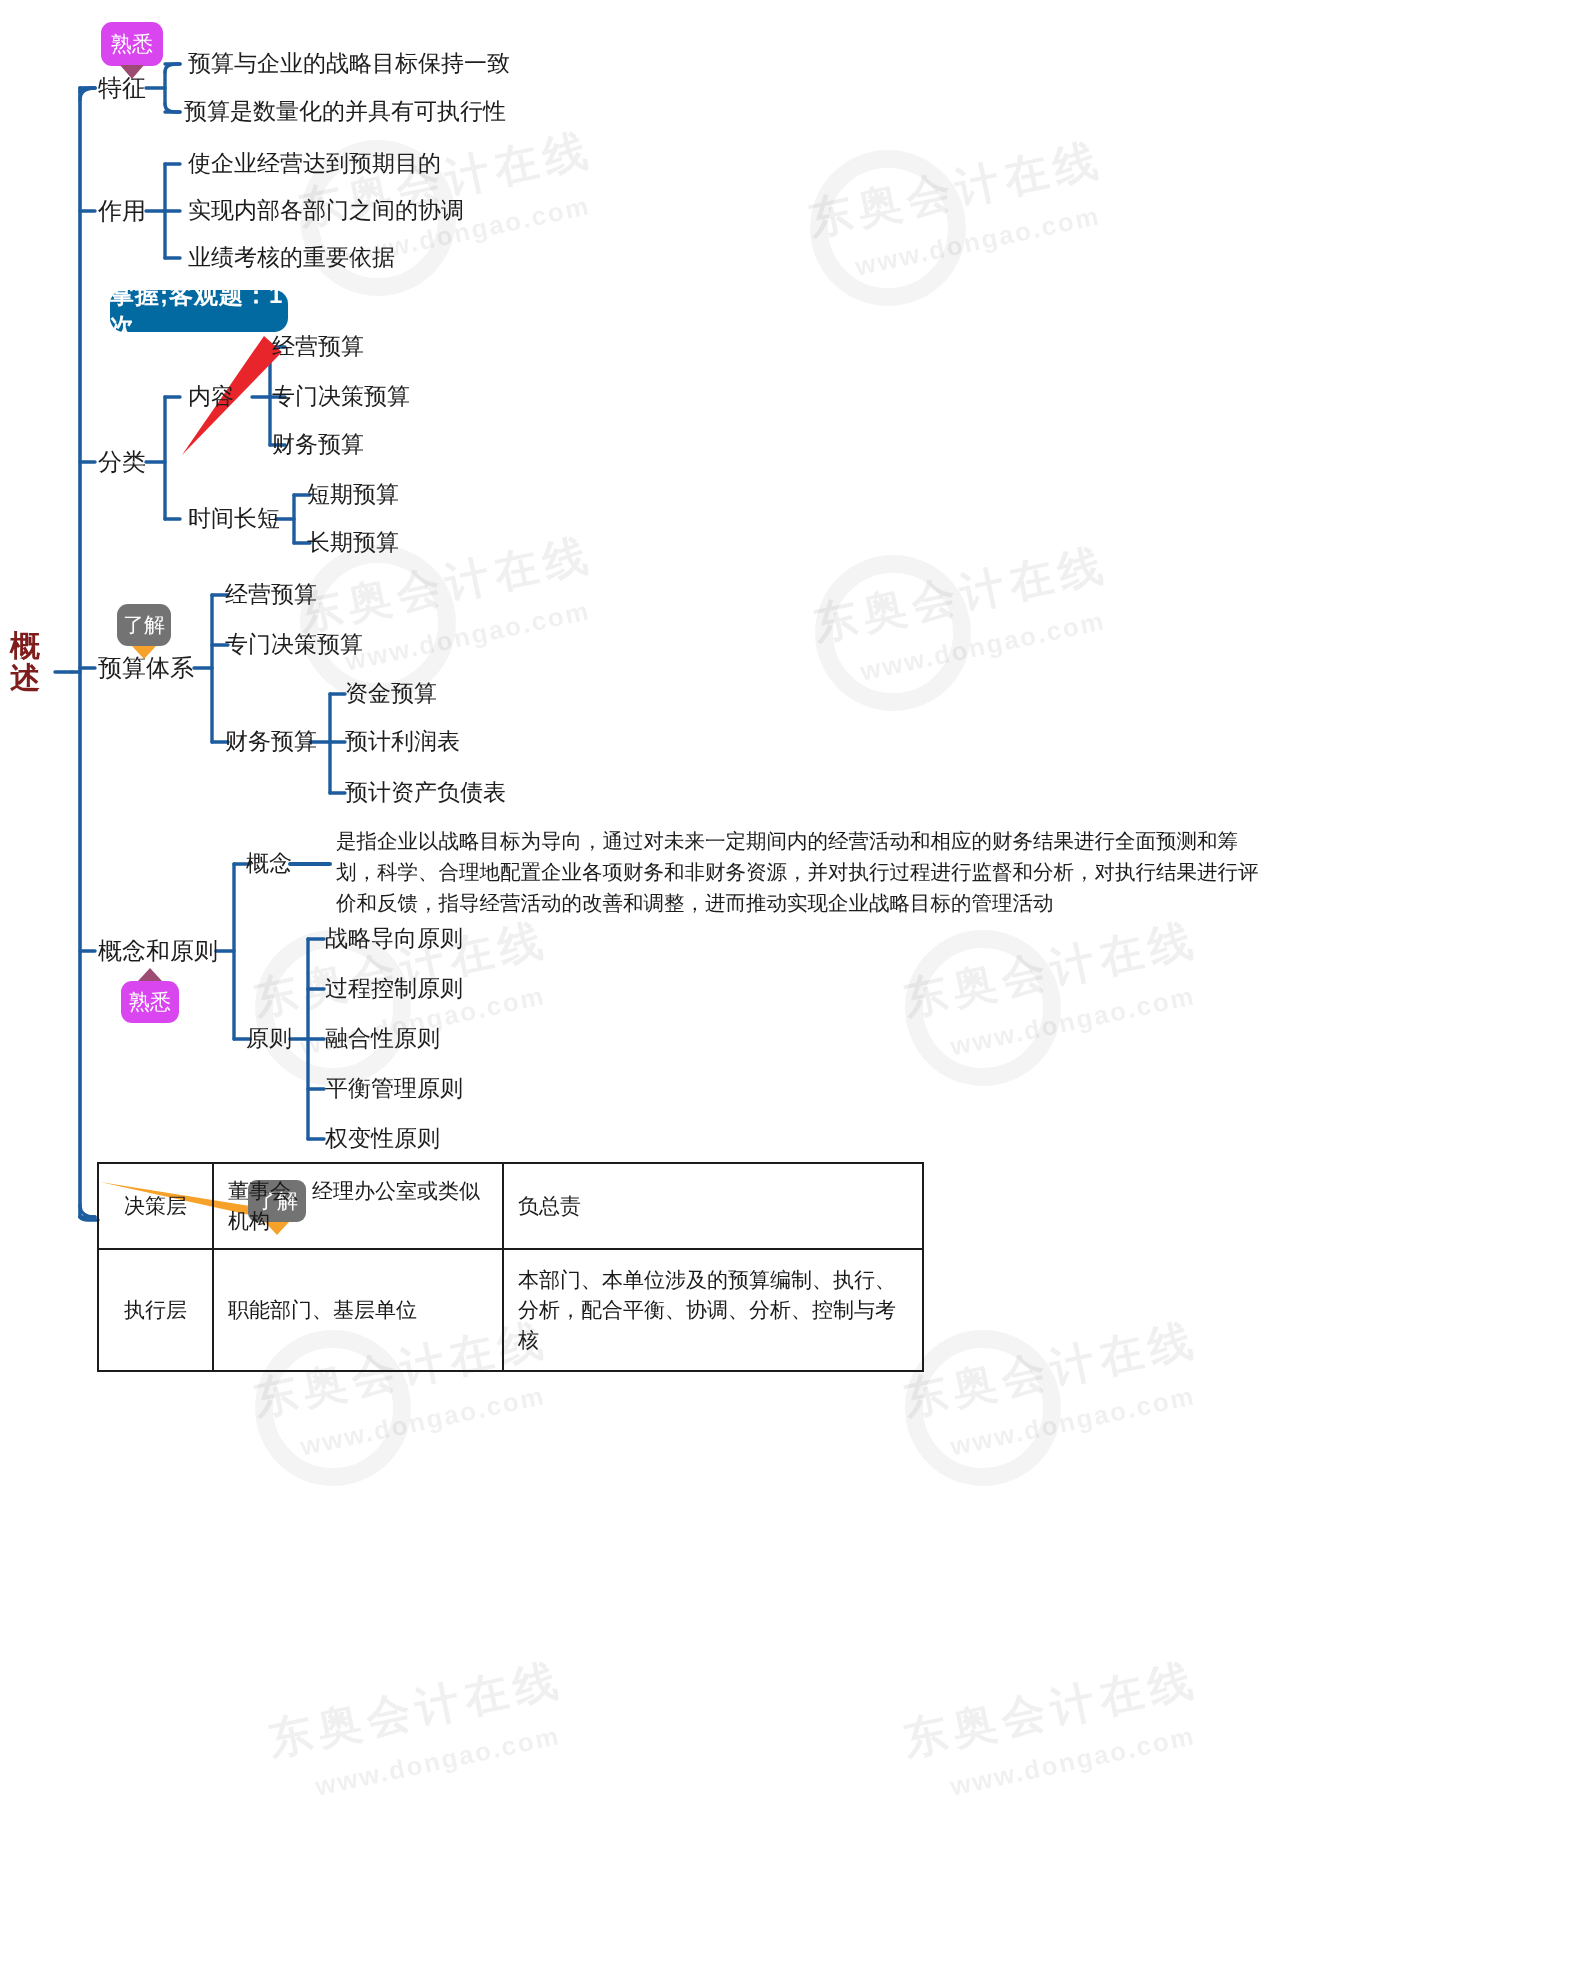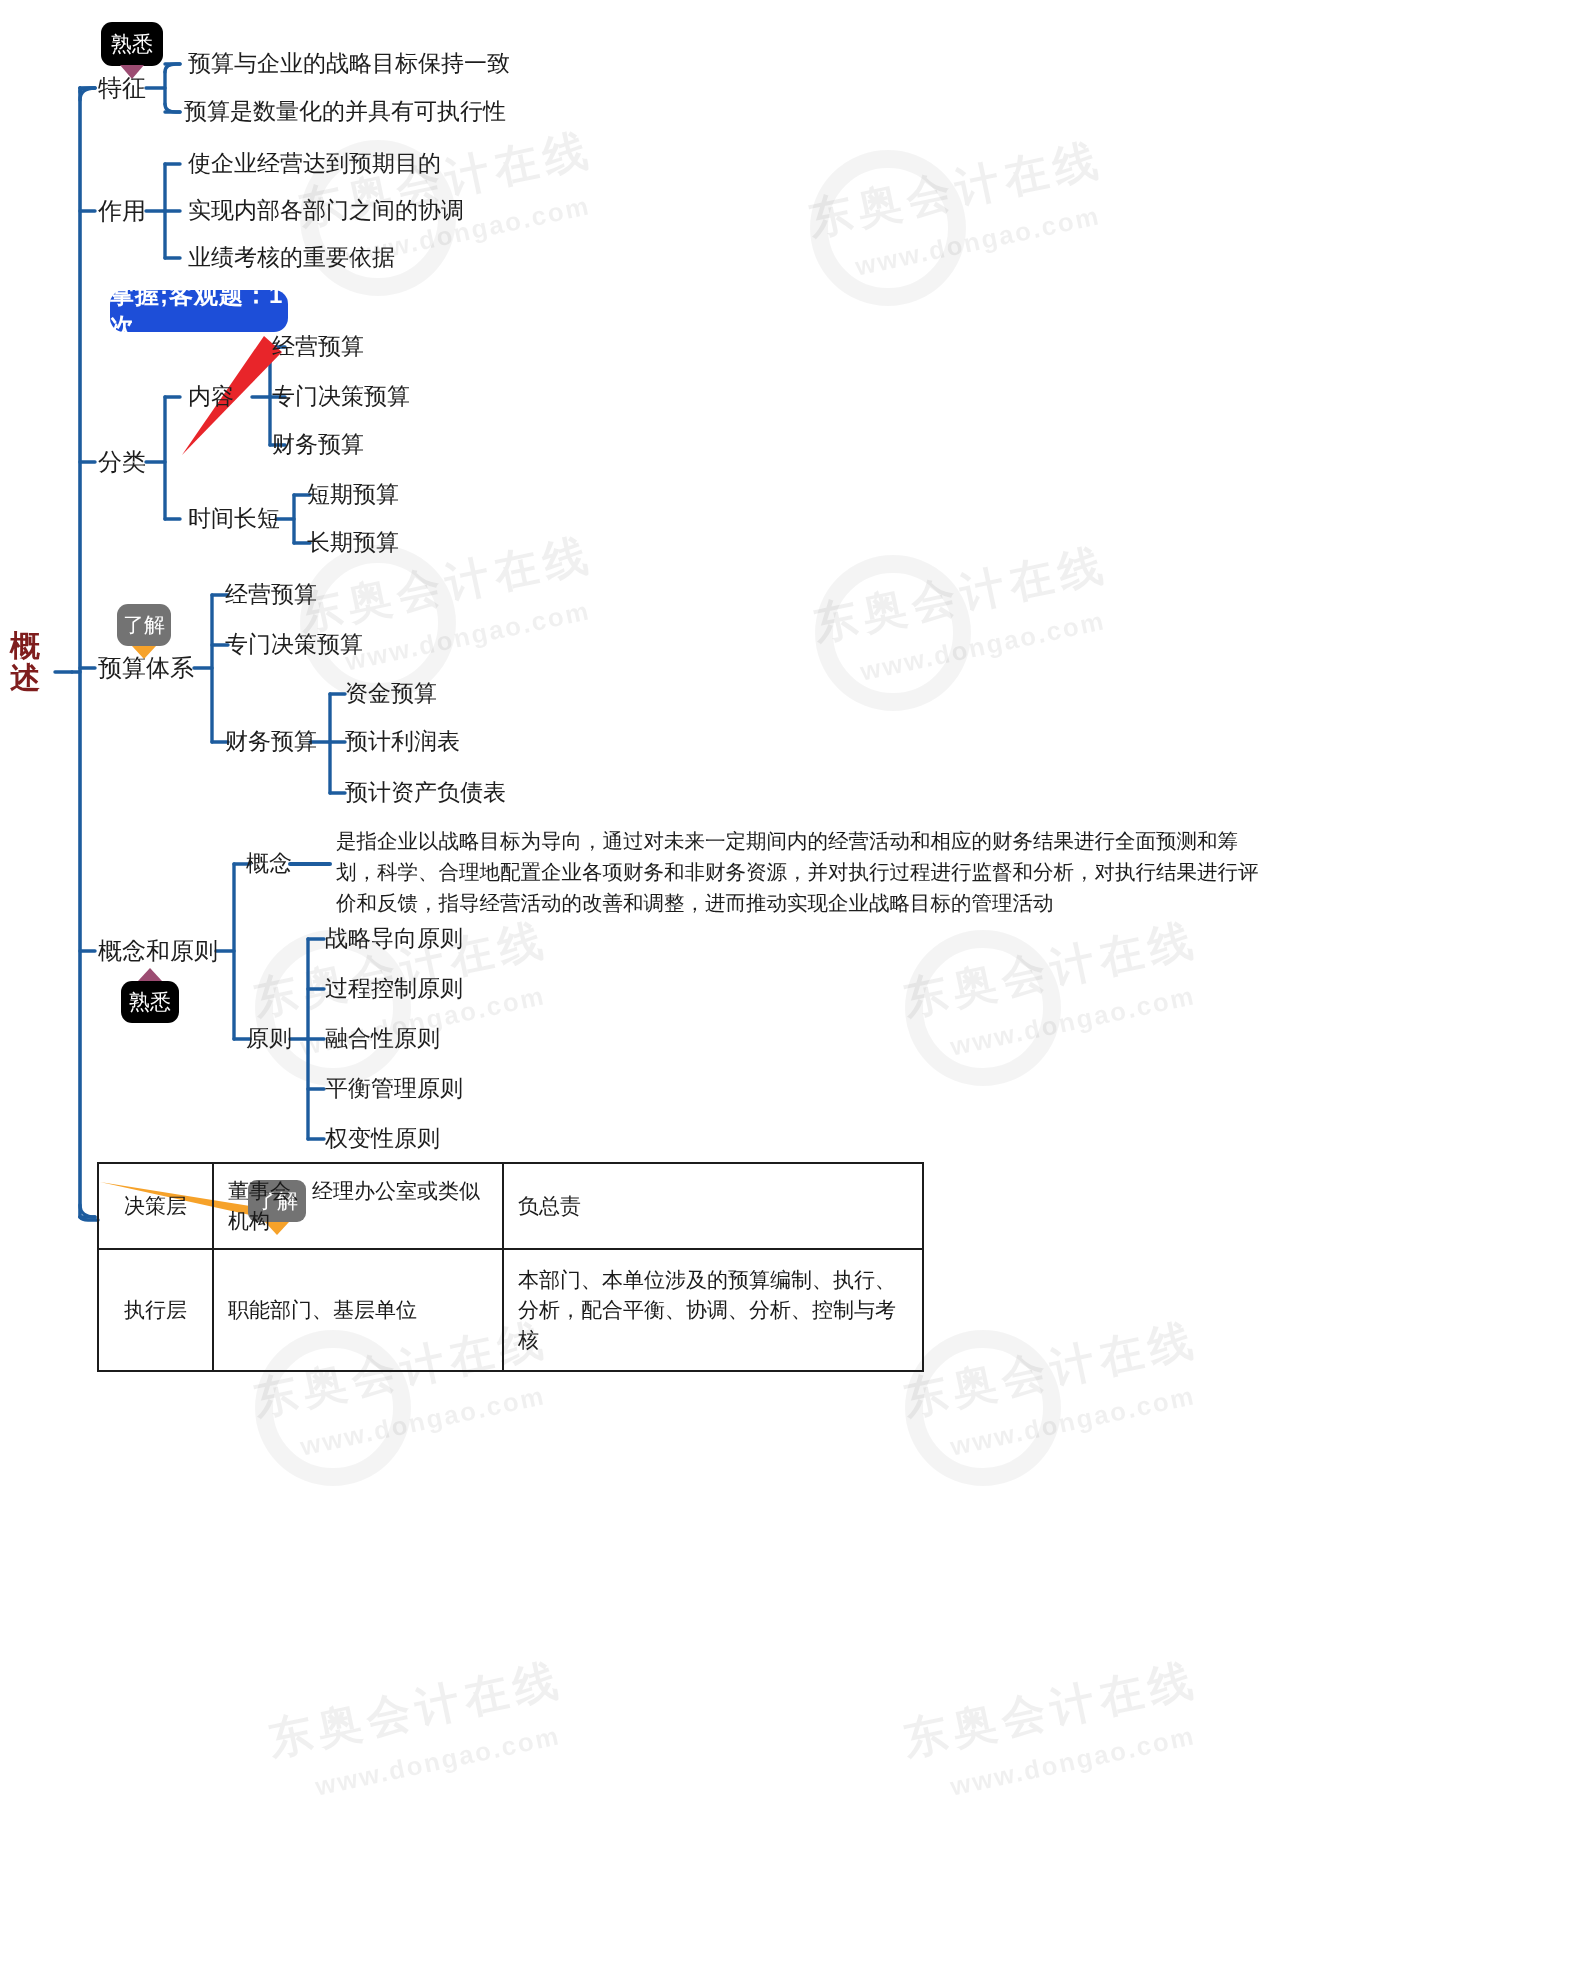--- a/index.html
+++ b/index.html
@@ -22,23 +22,23 @@
   .node{position:absolute;white-space:nowrap;font-size:23px;line-height:1;color:#1d1d1d;}
   .node.lvl1{font-size:24px;}
   .root{position:absolute;font-size:30px;font-weight:700;color:#7f1d1d;line-height:1.08;text-align:center;}
 
   .para{position:absolute;font-size:20.5px;line-height:31px;color:#1d1d1d;width:940px;}
 
   
   .badge{position:absolute;border-radius:11px;color:#fff;font-size:21px;
          display:flex;align-items:center;justify-content:center;font-weight:400;}
   .badge .tail{position:absolute;width:0;height:0;}
-  .badge-purple{background:#000000;}
+  .badge-purple{background:#d946ef;}
   .badge-orange{background:#737373;}
-  .badge-red{background:#1d4ed8;border-radius:14px;font-weight:700;font-size:24px;letter-spacing:1px;}
+  .badge-red{background:#0369a1;border-radius:14px;font-weight:700;font-size:24px;letter-spacing:1px;}
 
   .tail-down{bottom:-13px;left:50%;margin-left:-12px;
      border-left:12px solid transparent;border-right:12px solid transparent;}
   .tail-up{top:-13px;left:50%;margin-left:-12px;
      border-left:12px solid transparent;border-right:12px solid transparent;}
 
   
   .tbl{position:absolute;border-collapse:collapse;table-layout:fixed;}
   .tbl td{border:2.5px solid #1c1c1c;font-size:21px;line-height:30px;color:#1a1a1a;
           padding:10px 14px;vertical-align:middle;}

